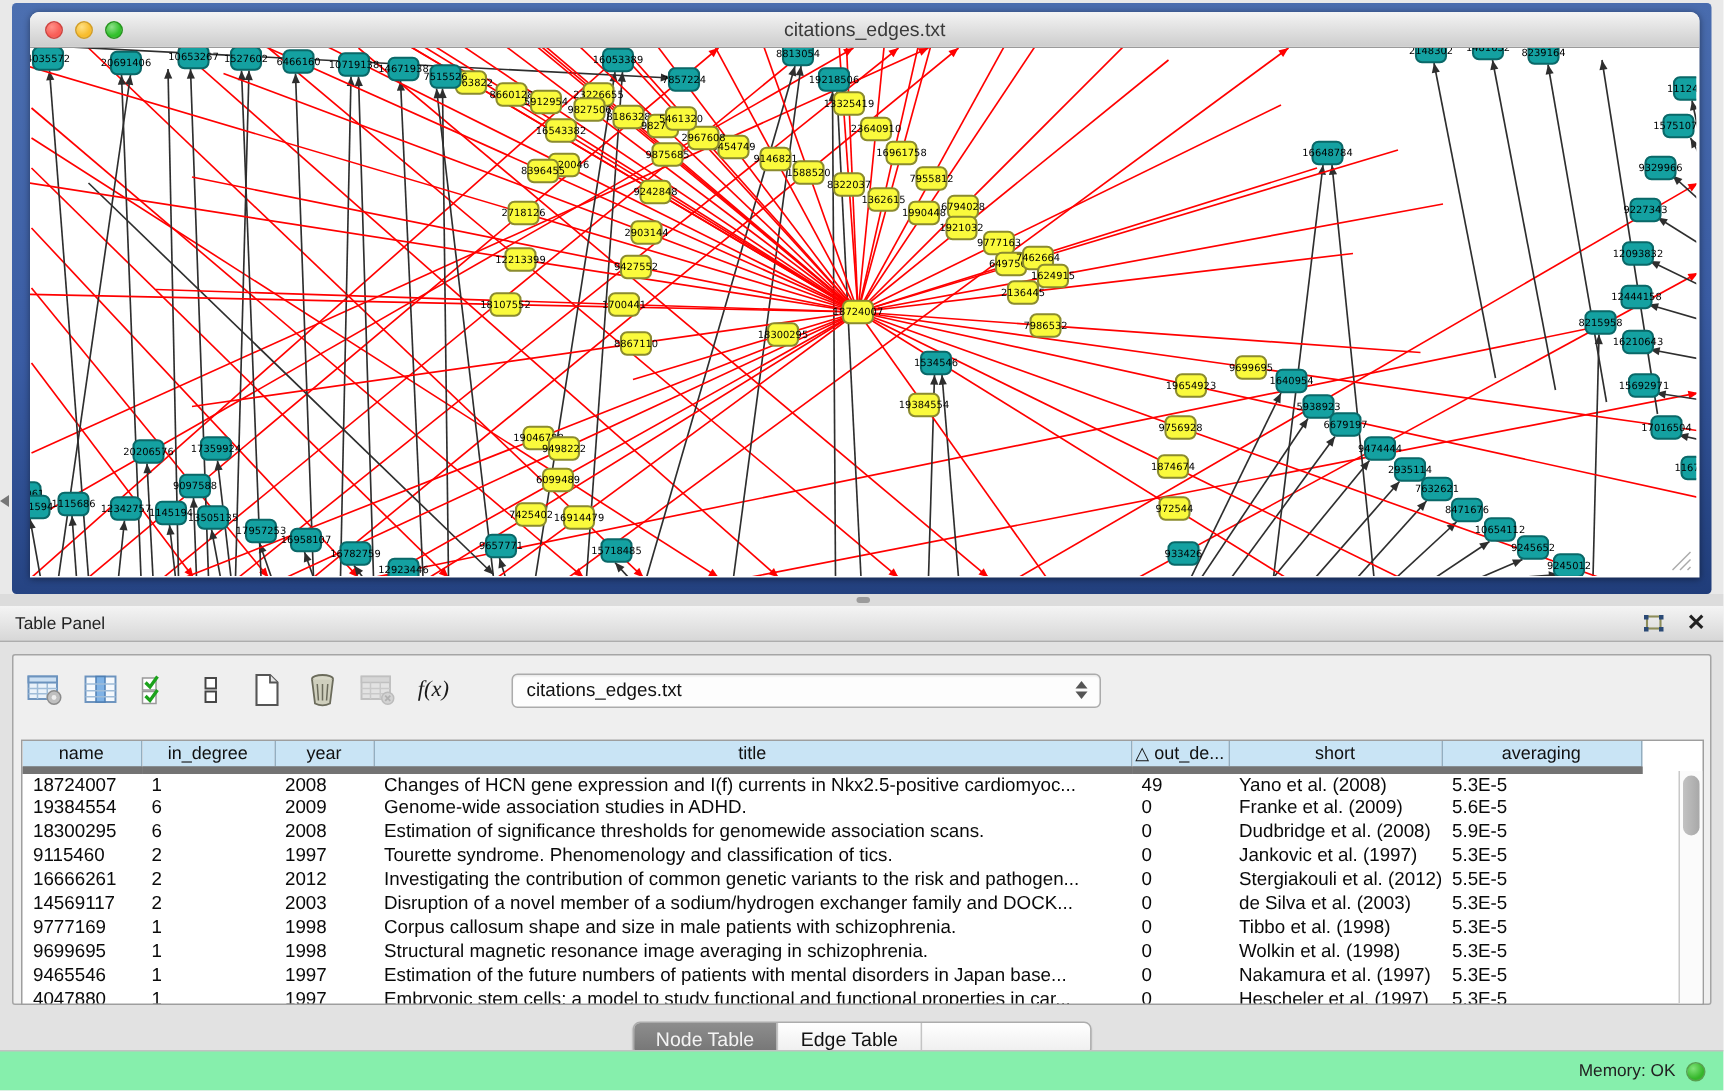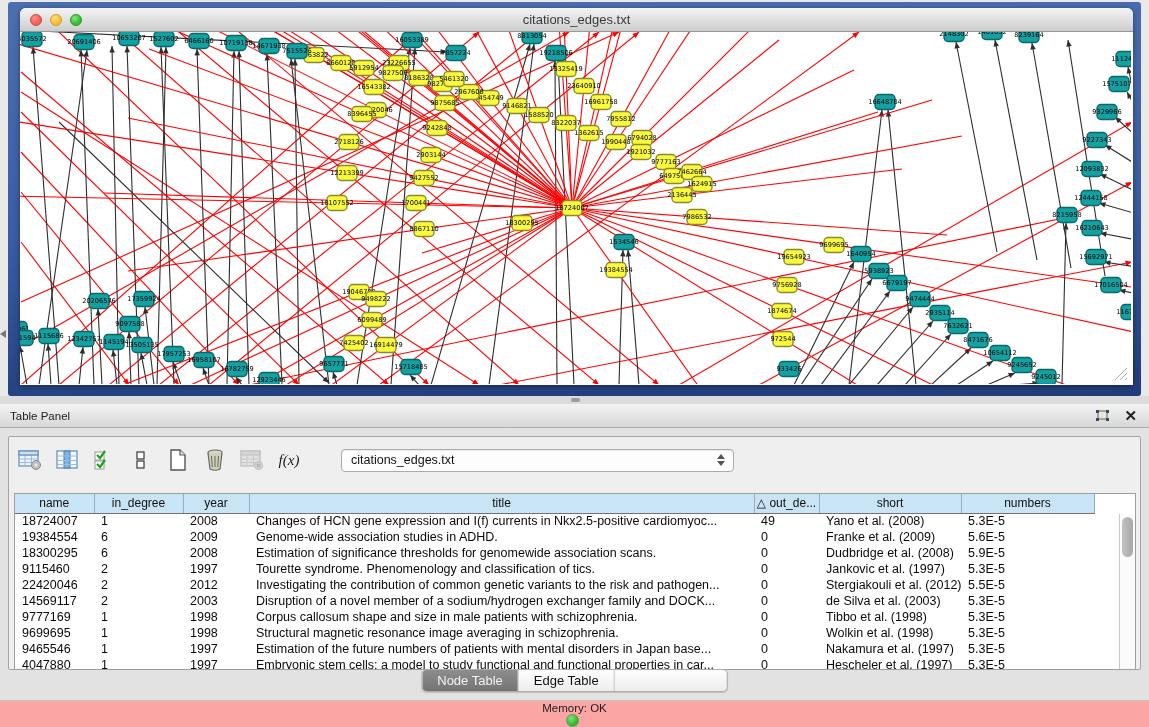--- a/index.html
+++ b/index.html
@@ -54,37 +54,37 @@
   #table-combo .val { padding-left:9px; flex:1; }
   .combo-arrows { width:16px; display:flex; flex-direction:column; align-items:center; gap:2px; margin-right:4px; }
   .combo-arrows i { width:0; height:0; border-left:4px solid transparent; border-right:4px solid transparent; }
   .combo-arrows i.up { border-bottom:5px solid #555; }
   .combo-arrows i.dn { border-top:5px solid #555; }
 
   
   #table-wrap { position:absolute; left:5px; top:56px; width:1122px; height:177px;
     background:#fff; border:1px solid #9E9E9E; overflow:hidden; }
   table { border-collapse:collapse; table-layout:fixed; width:1079px; }
-  th { height:19px; background:#C9E4F5; border-right:1px solid #93AEC0; border-bottom:1px solid #737373;
+  th { height:19px; background:#C9E4F5; border-right:1px solid #93AEC0; border-bottom:5px solid #737373;
     font-size:12px; font-weight:normal; color:#111; text-align:center; overflow:hidden; white-space:nowrap; }
   td { height:16px; font-size:12.5px; color:#0A0A0A; padding:0 0 0 7px; white-space:nowrap; overflow:hidden; }
   .vscroll { position:absolute; top:20px; right:0; bottom:0; width:16px; background:#FBFBFB; border-left:1px solid #C9C9C9; }
   .vthumb { position:absolute; top:3px; left:2px; width:11px; height:40px; background:linear-gradient(90deg,#C2C2C2,#A8A8A8); border-radius:6px; }
 
   
-  #table-tabs { position:absolute; left:50%; transform:translateX(-50%); top:232px; height:23px;
+  #table-tabs { position:absolute; left:50%; transform:translateX(-50%); top:244px; height:23px;
     display:inline-flex; border:1px solid #ACACAC; border-radius:5px; overflow:hidden;
     background:linear-gradient(#FFF,#EDEDED); box-shadow:0 1px 1px rgba(0,0,0,.15); }
   .tab { padding:3px 15px 0 15px; font-size:13px; color:#111; border-right:1px solid #C4C4C4; }
   .tab:last-child { border-right:none;margin-top:16px; }
   .tab.active { background:linear-gradient(#8D8D8D,#747474); color:#F4F4F4; }
 
   
   #status-bar { position:absolute; left:0; top:700px; width:1149px; height:27px;
-    background:#fca5a5; border-top:1px solid #C2C2C2; display:flex; align-items:center; justify-content:flex-end;flex-direction:column; }
+    background:#86efac; border-top:1px solid #C2C2C2; display:flex; align-items:center; justify-content:flex-end; }
   #memory-label { font-size:11.5px; color:#222; }
   #memory-dot { width:13px; height:13px; border-radius:50%; margin:0 12px 0 7px;
     background:radial-gradient(circle at 35% 30%,#7FE478,#35B62A 65%); border:1px solid #57A14F; }
 </style>
 </head>
 <body>
 
 <div id="graph-frame">
   <div id="mac-window">
     <div id="titlebar">
@@ -903,21 +903,21 @@
             <col style="width: 133px;">
           </colgroup>
         <thead>
             <tr id="head-row">
               <th>name</th>
               <th>in_degree</th>
               <th>year</th>
               <th>title</th>
               <th>△ out_de...</th>
               <th>short</th>
-              <th>numbers</th>
+              <th>averaging</th>
             </tr>
           </thead>
         <tbody id="body-rows">
             <tr>
               <td>18724007</td>
               <td>1</td>
               <td>2008</td>
               <td>Changes of HCN gene expression and I(f) currents in Nkx2.5-positive cardiomyoc...</td>
               <td>49</td>
               <td>Yano et al. (2008)</td>
@@ -944,21 +944,21 @@
             <tr>
               <td>9115460</td>
               <td>2</td>
               <td>1997</td>
               <td>Tourette syndrome. Phenomenology and classification of tics.</td>
               <td>0</td>
               <td>Jankovic et al. (1997)</td>
               <td>5.3E-5</td>
             </tr>
             <tr>
-              <td>22420046</td>
+              <td>16666261</td>
               <td>2</td>
               <td>2012</td>
               <td>Investigating the contribution of common genetic variants to the risk and pathogen...</td>
               <td>0</td>
               <td>Stergiakouli et al. (2012)</td>
               <td>5.5E-5</td>
             </tr>
             <tr>
               <td>14569117</td>
               <td>2</td>

